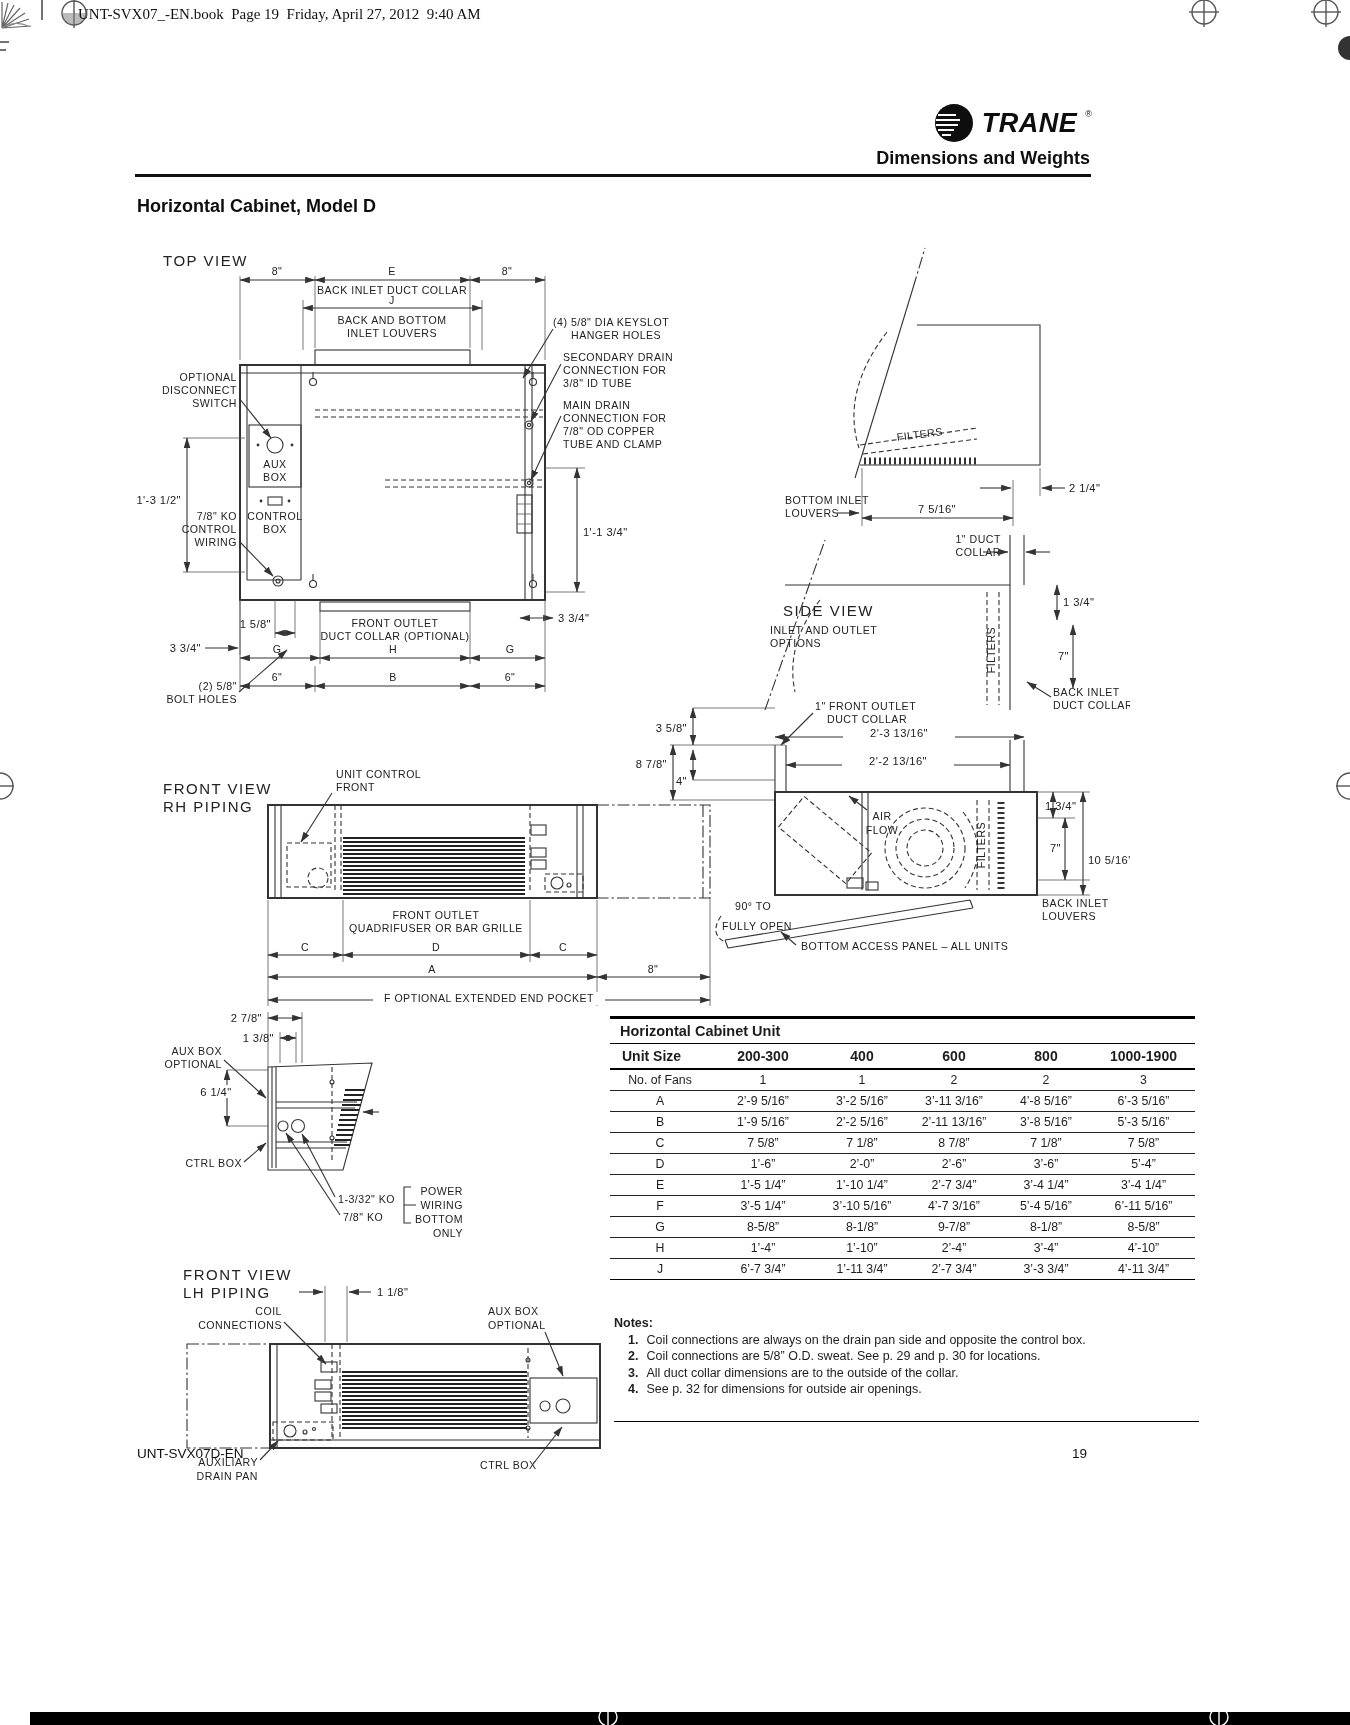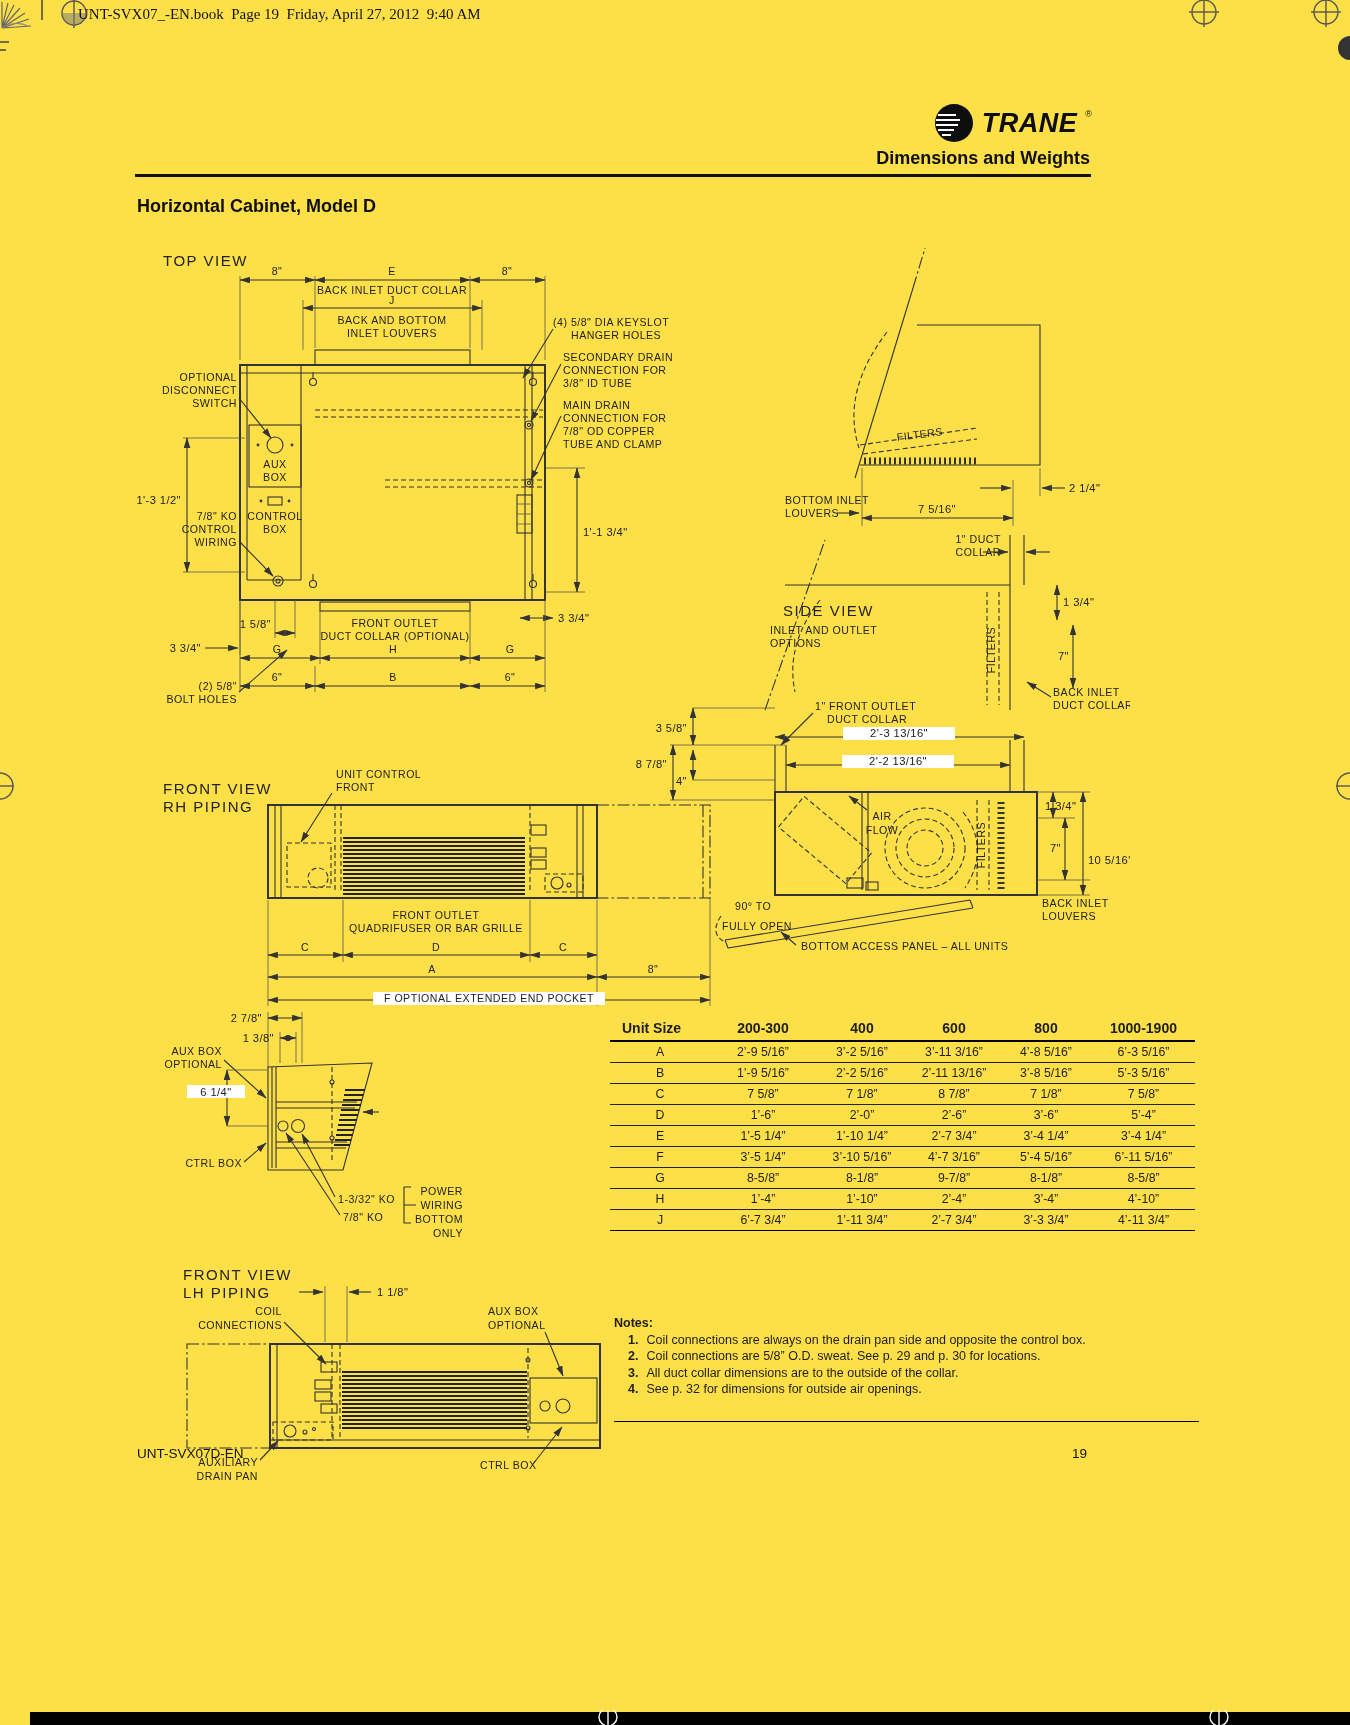--- a/index.html
+++ b/index.html
@@ -1,17 +1,17 @@
 <!DOCTYPE html>
 <html><head>
 <meta charset="utf-8">
 <style>
   html,body { margin:0; padding:0; background:#888; }
   .page {
-    position:relative; width:1350px; height:1725px; background:#fde047;
+    position:relative; width:1350px; height:1725px; background:#ffffff;
     font-family:"Liberation Sans", sans-serif; color:#1d1d1d; overflow:hidden;
     margin:0 auto;
   }
   
   .bookline {
     position:absolute; left:78px; top:6px; font-family:"Liberation Serif", serif;
     font-size:15px; color:#111; white-space:pre;
   }
   
   .brand { position:absolute; right:258px; top:103px; display:flex; align-items:center; gap:8px; }
@@ -478,27 +478,38 @@
     <table>
       <colgroup>
           <col style="width:100px">
           <col style="width:106px">
           <col style="width:92px">
           <col style="width:92px">
           <col style="width:92px">
           <col style="width:103px">
         </colgroup>
       <tbody>
+          <tr class="tbl-title">
+        <td colspan="6">Horizontal Cabinet Unit</td>
+      </tr>
       <tr>
         <th>Unit Size</th>
         <th>200-300</th>
         <th>400</th>
         <th>600</th>
         <th>800</th>
         <th>1000-1900</th>
+      </tr>
+      <tr>
+        <td>No. of Fans</td>
+        <td>1</td>
+        <td>1</td>
+        <td>2</td>
+        <td>2</td>
+        <td>3</td>
       </tr>
       <tr>
         <td>A</td>
         <td>2’-9 5/16”</td>
         <td>3’-2 5/16”</td>
         <td>3’-11 3/16”</td>
         <td>4’-8 5/16”</td>
         <td>6’-3 5/16”</td>
       </tr>
       <tr>

